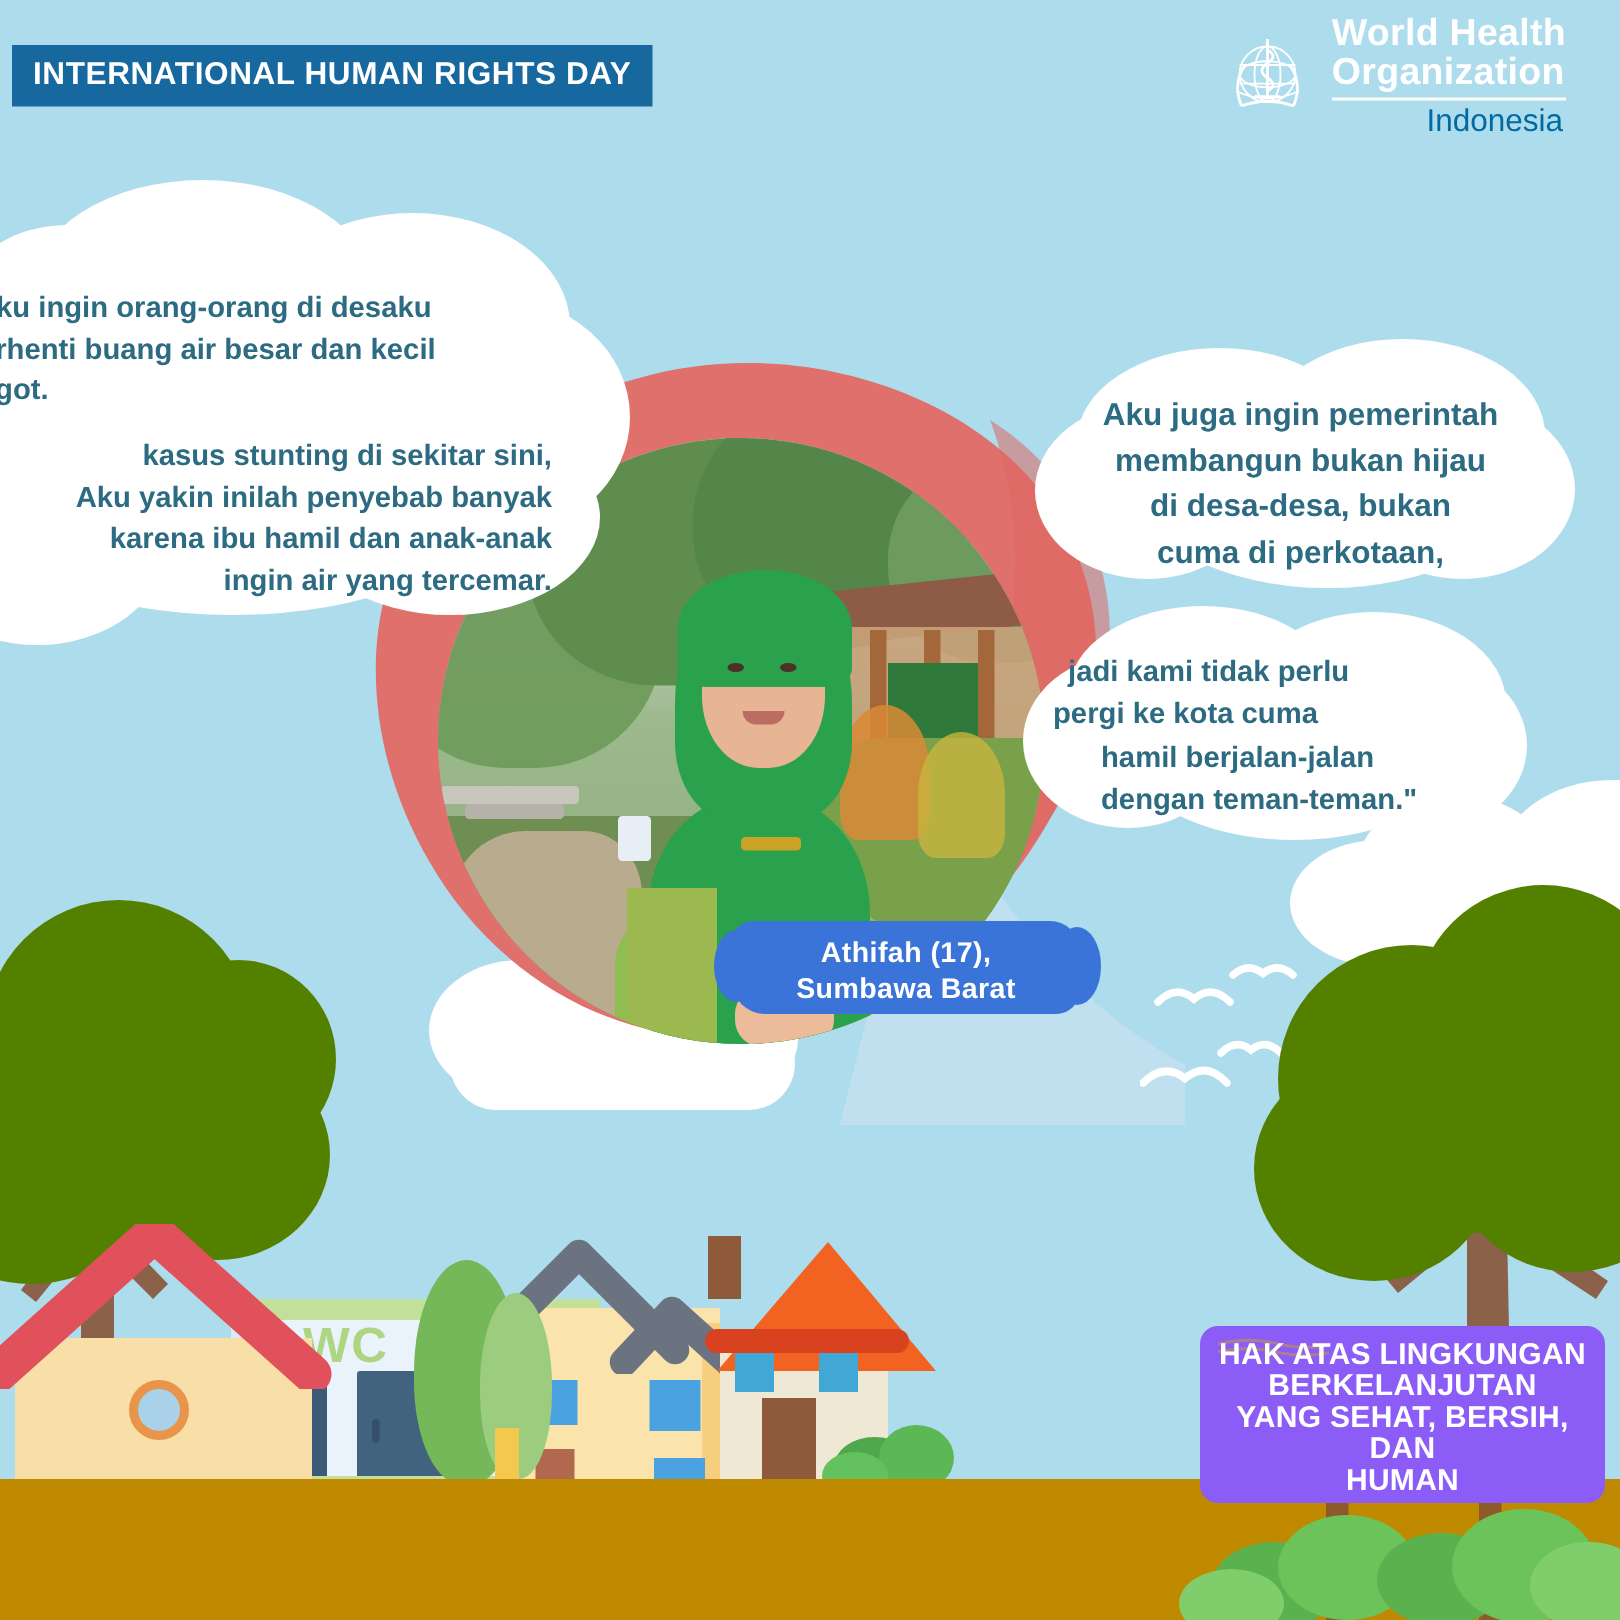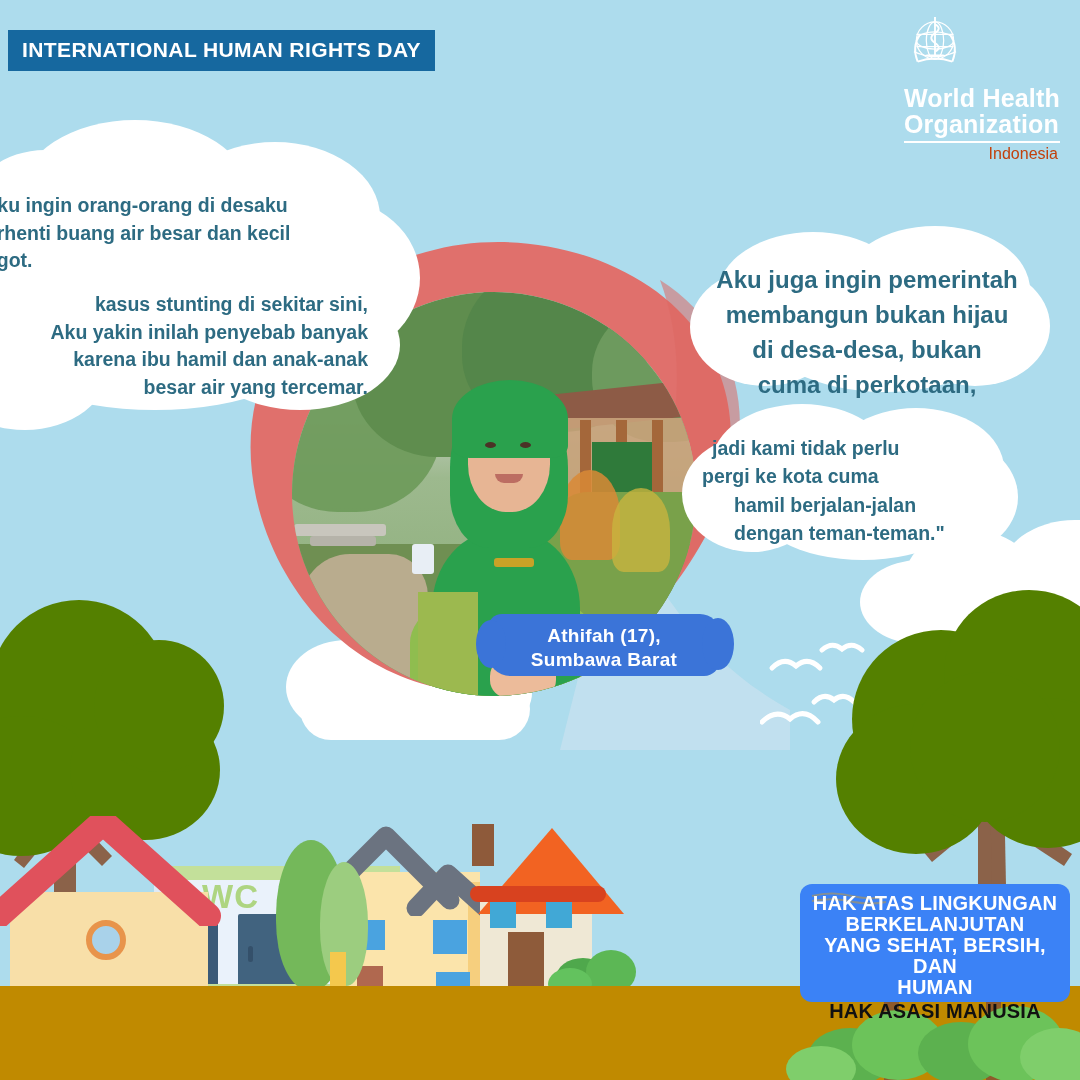--- a/index.html
+++ b/index.html
@@ -23,26 +23,26 @@
   .banner{
     position:absolute;left:8px;top:30px;
     background:#16689f;
     padding:8px 14px 9px 14px;
     color:#ffffff;
     font-size:21px;font-weight:bold;letter-spacing:.4px;
     white-space:nowrap;
   }
 
   
-  .who{position:absolute;right:20px;top:10px;display:flex;align-items:flex-start;gap:12px;flex-direction:column;}
+  .who{position:absolute;right:36px;top:10px;display:flex;align-items:center;gap:12px;}
   .who-emblem{width:62px;height:62px;flex:none;margin-top:2px;}
   .who-words{color:#fff;line-height:1.02;}
   .who-words .l1,.who-words .l2{font-size:25px;font-weight:bold;display:block;letter-spacing:.2px;}
   .who-rule{height:2px;background:#ffffff;margin:4px 0 3px 0;width:100%;}
-  .who-country{font-size:16px;color:#c2410c;text-align:right;display:block;padding-right:2px;}
+  .who-country{font-size:21px;color:#0369a1;text-align:right;display:block;padding-right:2px;}
 
   
   .cloudbg{position:absolute;background:#ffffff;border-radius:50%;}
 
   
   .redblob{position:absolute;left:230px;top:240px;width:520px;height:470px;}
 
   
   .photo{
     position:absolute;left:292px;top:292px;width:404px;height:404px;
@@ -57,21 +57,21 @@
   .bubble{position:absolute;color:#2d6b82;font-weight:bold;}
   .bubble .blob{position:absolute;background:#ffffff;border-radius:50%;}
   .bubble .txt{position:relative;z-index:4;}
   .bubble .txt p{margin:0;}
 
   #bubble-left{left:-40px;top:120px;width:460px;height:270px;}
   #bubble-left .txt{padding:72px 0 0 14px;font-size:19.5px;line-height:1.42;}
   #bubble-left .g2{padding-left:28px;margin-top:16px;text-align:right;padding-right:52px;}
 
   #bubble-r1{left:690px;top:232px;width:350px;height:155px;}
-  #bubble-r1 .txt{padding:30px 22px 0 26px;font-size:24px;line-height:1.46;text-align:center;}
+  #bubble-r1 .txt{padding:30px 22px 0 26px;font-size:21px;line-height:1.46;text-align:center;}
 
   #bubble-r2{left:688px;top:408px;width:310px;height:150px;}
   #bubble-r2 .txt{padding:26px 14px 0 24px;font-size:19.5px;line-height:1.46;}
   #bubble-r2 .ln2{text-indent:-10px;}
   #bubble-r2 .ln3,#bubble-r2 .ln4{padding-left:22px;}
 
   
   .badge{
     position:absolute;left:488px;top:614px;width:232px;height:62px;
   }
@@ -80,21 +80,21 @@
   .badge .strokebg:after{content:"";position:absolute;right:-14px;top:4px;width:32px;height:52px;background:#3b74d8;border-radius:50%;}
   .badge .btxt{
     position:relative;z-index:3;color:#ffffff;font-weight:bold;font-size:19px;
     line-height:1.26;text-align:center;padding-top:10px;letter-spacing:.3px;
   }
 
   
   .signpost{position:absolute;background:#8e5a2b;width:15px;}
   .sign{
     position:absolute;left:800px;top:884px;width:270px;height:118px;
-    background:#3b82f6;border-radius:12px;
+    background:#8b5cf6;border-radius:12px;
     box-shadow:inset 0 0 0 0 rgba(0,0,0,0);
   }
   .sign .lines{
     position:relative;z-index:3;text-align:center;padding-top:9px;
     font-size:20px;font-weight:bold;line-height:1.05;letter-spacing:.2px;
   }
   .sign .w{color:#ffffff;display:block;}
   .sign .k{color:#111111;display:block;margin-top:3px;}
   .sign .grain{position:absolute;left:10px;top:8px;width:78px;height:14px;opacity:.55;}
 
@@ -204,21 +204,21 @@
     <div class="txt">
       <div class="g1">
         <p>"Aku ingin orang-orang di desaku</p>
         <p>berhenti buang air besar dan kecil</p>
         <p>di got.</p>
       </div>
       <div class="g2">
         <p>kasus stunting di sekitar sini,</p>
         <p>Aku yakin inilah penyebab banyak</p>
         <p>karena ibu hamil dan anak-anak</p>
-        <p>besar air yang tercemar.</p>
+        <p>ingin air yang tercemar.</p>
       </div>
     </div>
   </div>
 
   <div class="bubble" id="bubble-r1">
     <div class="blob" style="left:28px;top:0px;width:190px;height:124px;"></div>
     <div class="blob" style="left:150px;top:-6px;width:190px;height:128px;"></div>
     <div class="blob" style="left:0px;top:36px;width:150px;height:118px;"></div>
     <div class="blob" style="left:70px;top:30px;width:250px;height:130px;"></div>
     <div class="blob" style="left:210px;top:34px;width:150px;height:120px;"></div>
@@ -369,21 +369,20 @@
   <div class="sign">
     <svg class="grain" viewBox="0 0 78 14">
       <path d="M2 4 q20 -5 40 0 q18 4 34 1" stroke="#c29a42" stroke-width="2" fill="none"></path>
       <path d="M2 9 q22 -4 42 1 q16 3 32 0" stroke="#c29a42" stroke-width="2" fill="none"></path>
     </svg>
     <div class="lines">
       <span class="w">HAK ATAS LINGKUNGAN</span>
       <span class="w">BERKELANJUTAN</span>
       <span class="w">YANG SEHAT, BERSIH, DAN</span>
       <span class="w">HUMAN</span>
-      <span class="k">HAK ASASI MANUSIA</span>
     </div>
   </div>
 
   <div>
     <div class="bush" style="left:808px;top:1028px;width:84px;height:58px;background:#5cb14f;"></div>
     <div class="bush" style="left:852px;top:1010px;width:92px;height:70px;background:#6cc35a;"></div>
     <div class="bush" style="left:918px;top:1022px;width:86px;height:62px;background:#5cb14f;"></div>
     <div class="bush" style="left:968px;top:1006px;width:96px;height:76px;background:#6cc35a;"></div>
     <div class="bush" style="left:1020px;top:1028px;width:78px;height:58px;background:#7fce6b;"></div>
     <div class="bush" style="left:786px;top:1046px;width:70px;height:46px;background:#7fce6b;"></div>

